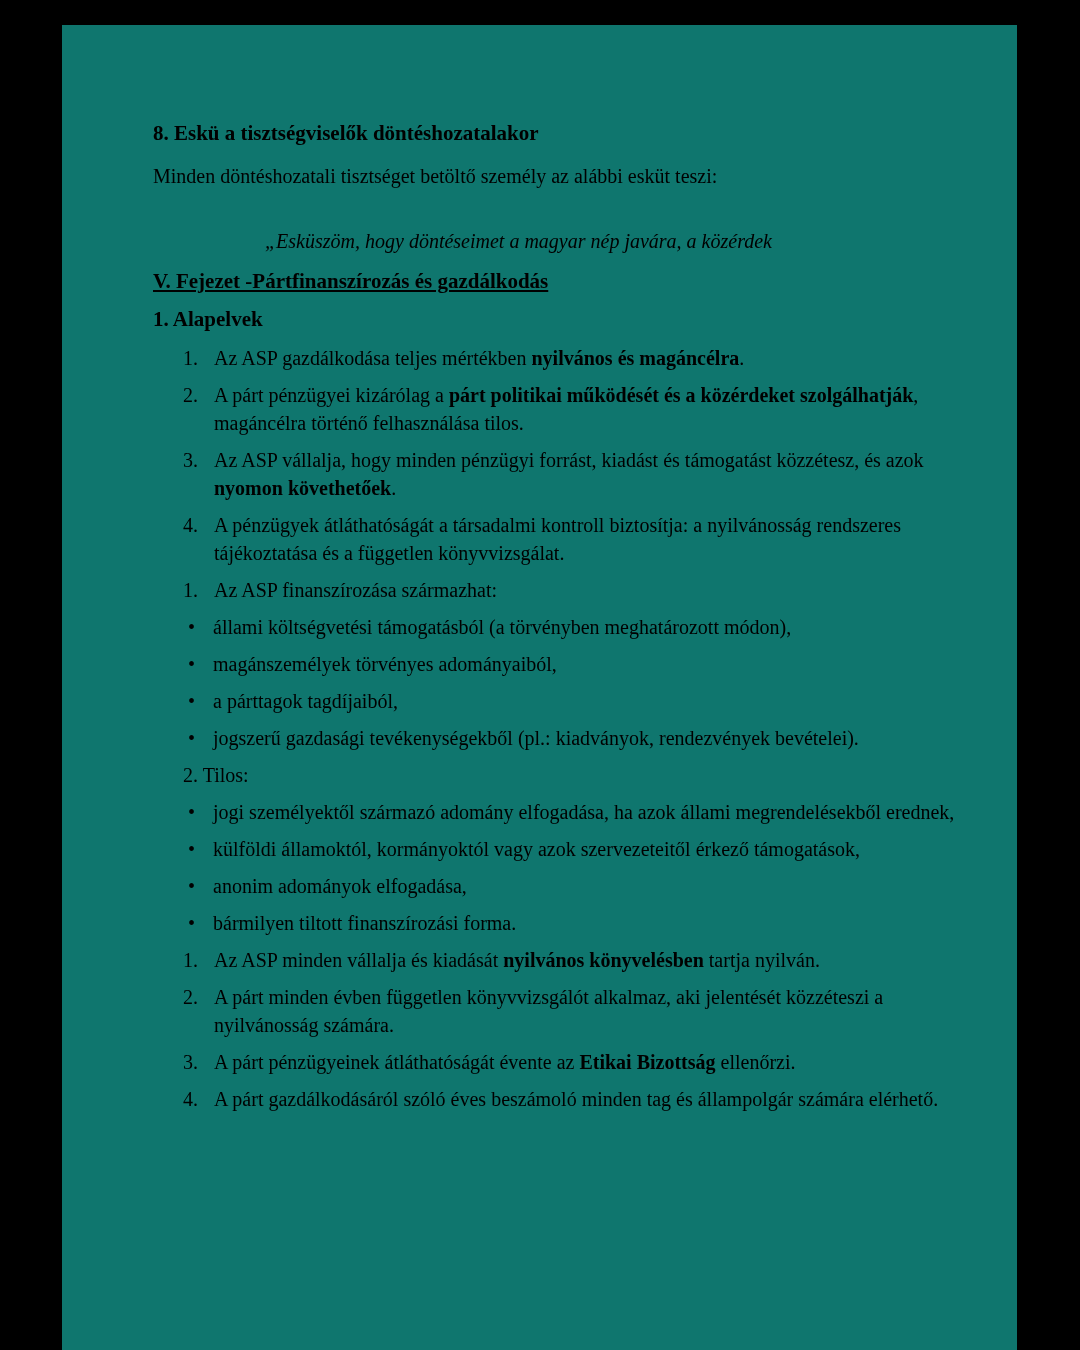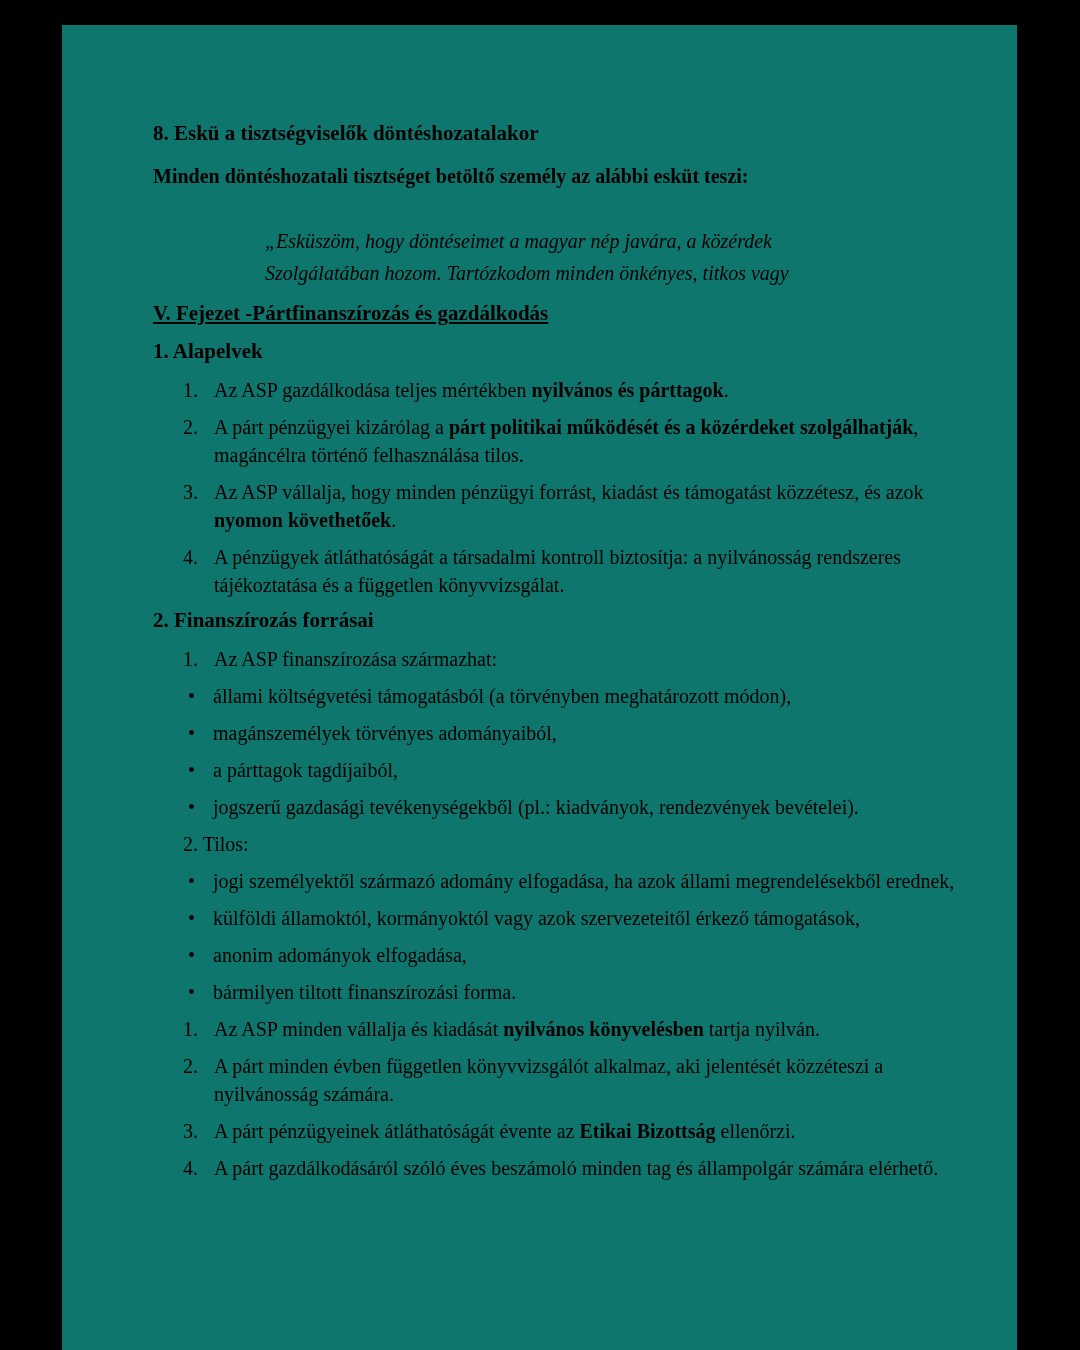--- a/index.html
+++ b/index.html
@@ -12,21 +12,21 @@
   .frame-bar{position:absolute;top:0;height:1350px;background:#000;}
   .frame-bar.left{left:0;width:62px;}
   .frame-bar.right{left:1017px;width:63px;}
   .page{
     position:absolute;left:62px;top:12px;width:955px;height:1350px;
     background:#0f766e;overflow:hidden;margin-top:13px;
   }
   .content{padding:96px 60px 0 91px;font-size:20px;line-height:28px;}
   .h-bold{font-size:21px;font-weight:bold;line-height:25px;margin:0;}
   .h-oath{margin-bottom:18px;}
-  .intro{margin:0 0 36px;line-height:25px;font-weight:bold;}
+  .intro{margin:0 0 36px;line-height:25px;}
   .quote{margin:0 0 12px 112px;font-style:italic;}
   .qline{line-height:32px;font-style:italic;}
   .h-chapter{margin-bottom:13px;text-decoration:underline;}
   .h-section{margin-bottom:12px;}
   .olist,.blist{margin:0;}
   .oli{display:flex;margin:0 0 9px 30px;line-height:28px;}
   .oli .num{width:31px;flex:none;}
   .oli .txt{flex:1;}
   .bli{display:flex;margin:0 0 9px 35px;line-height:28px;}
   .bli .blt{width:25px;flex:none;}
@@ -42,47 +42,45 @@
 
 <div class="page">
   <div class="content">
 
     <p class="h-bold h-oath">8. Eskü a tisztségviselők döntéshozatalakor</p>
 
     <p class="intro">Minden döntéshozatali tisztséget betöltő személy az alábbi esküt teszi:</p>
 
     <div class="quote">
       <div class="qline">„Esküszöm, hogy döntéseimet a magyar nép javára, a közérdek</div>
-      <div class="qline">Szolgálatában hozom. Tartózkodom minden önkényes, titkos vagy</div>
     </div>
 
     <p class="h-bold h-chapter">V. Fejezet -Pártfinanszírozás és gazdálkodás</p>
 
     <p class="h-bold h-section">1. Alapelvek</p>
 
     <div class="olist">
       <div class="oli">
         <span class="num">1.</span>
-        <span class="txt"><span>Az ASP gazdálkodása teljes mértékben </span><b>nyilvános és párttagok</b><span>.</span></span>
+        <span class="txt"><span>Az ASP gazdálkodása teljes mértékben </span><b>nyilvános és magáncélra</b><span>.</span></span>
       </div>
       <div class="oli">
         <span class="num">2.</span>
         <span class="txt"><span>A párt pénzügyei kizárólag a </span><b>párt politikai működését és a közérdeket szolgálhatják</b><span>, magáncélra történő felhasználása tilos.</span></span>
       </div>
       <div class="oli">
         <span class="num">3.</span>
         <span class="txt"><span>Az ASP vállalja, hogy minden pénzügyi forrást, kiadást és támogatást közzétesz, és azok </span><b>nyomon követhetőek</b><span>.</span></span>
       </div>
       <div class="oli">
         <span class="num">4.</span>
         <span class="txt"><span>A pénzügyek átláthatóságát a társadalmi kontroll biztosítja: a nyilvánosság rendszeres tájékoztatása és a független könyvvizsgálat.</span><b></b><span></span></span>
       </div>
     </div>
 
-    <p class="h-bold h-section">2. Finanszírozás forrásai</p>
 
     <div class="oli">
       <span class="num">1.</span>
       <span class="txt">Az ASP finanszírozása származhat:</span>
     </div>
 
     <div class="blist">
       <div class="bli">
         <span class="blt">•</span>
         <span class="txt">állami költségvetési támogatásból (a törvényben meghatározott módon),</span>

